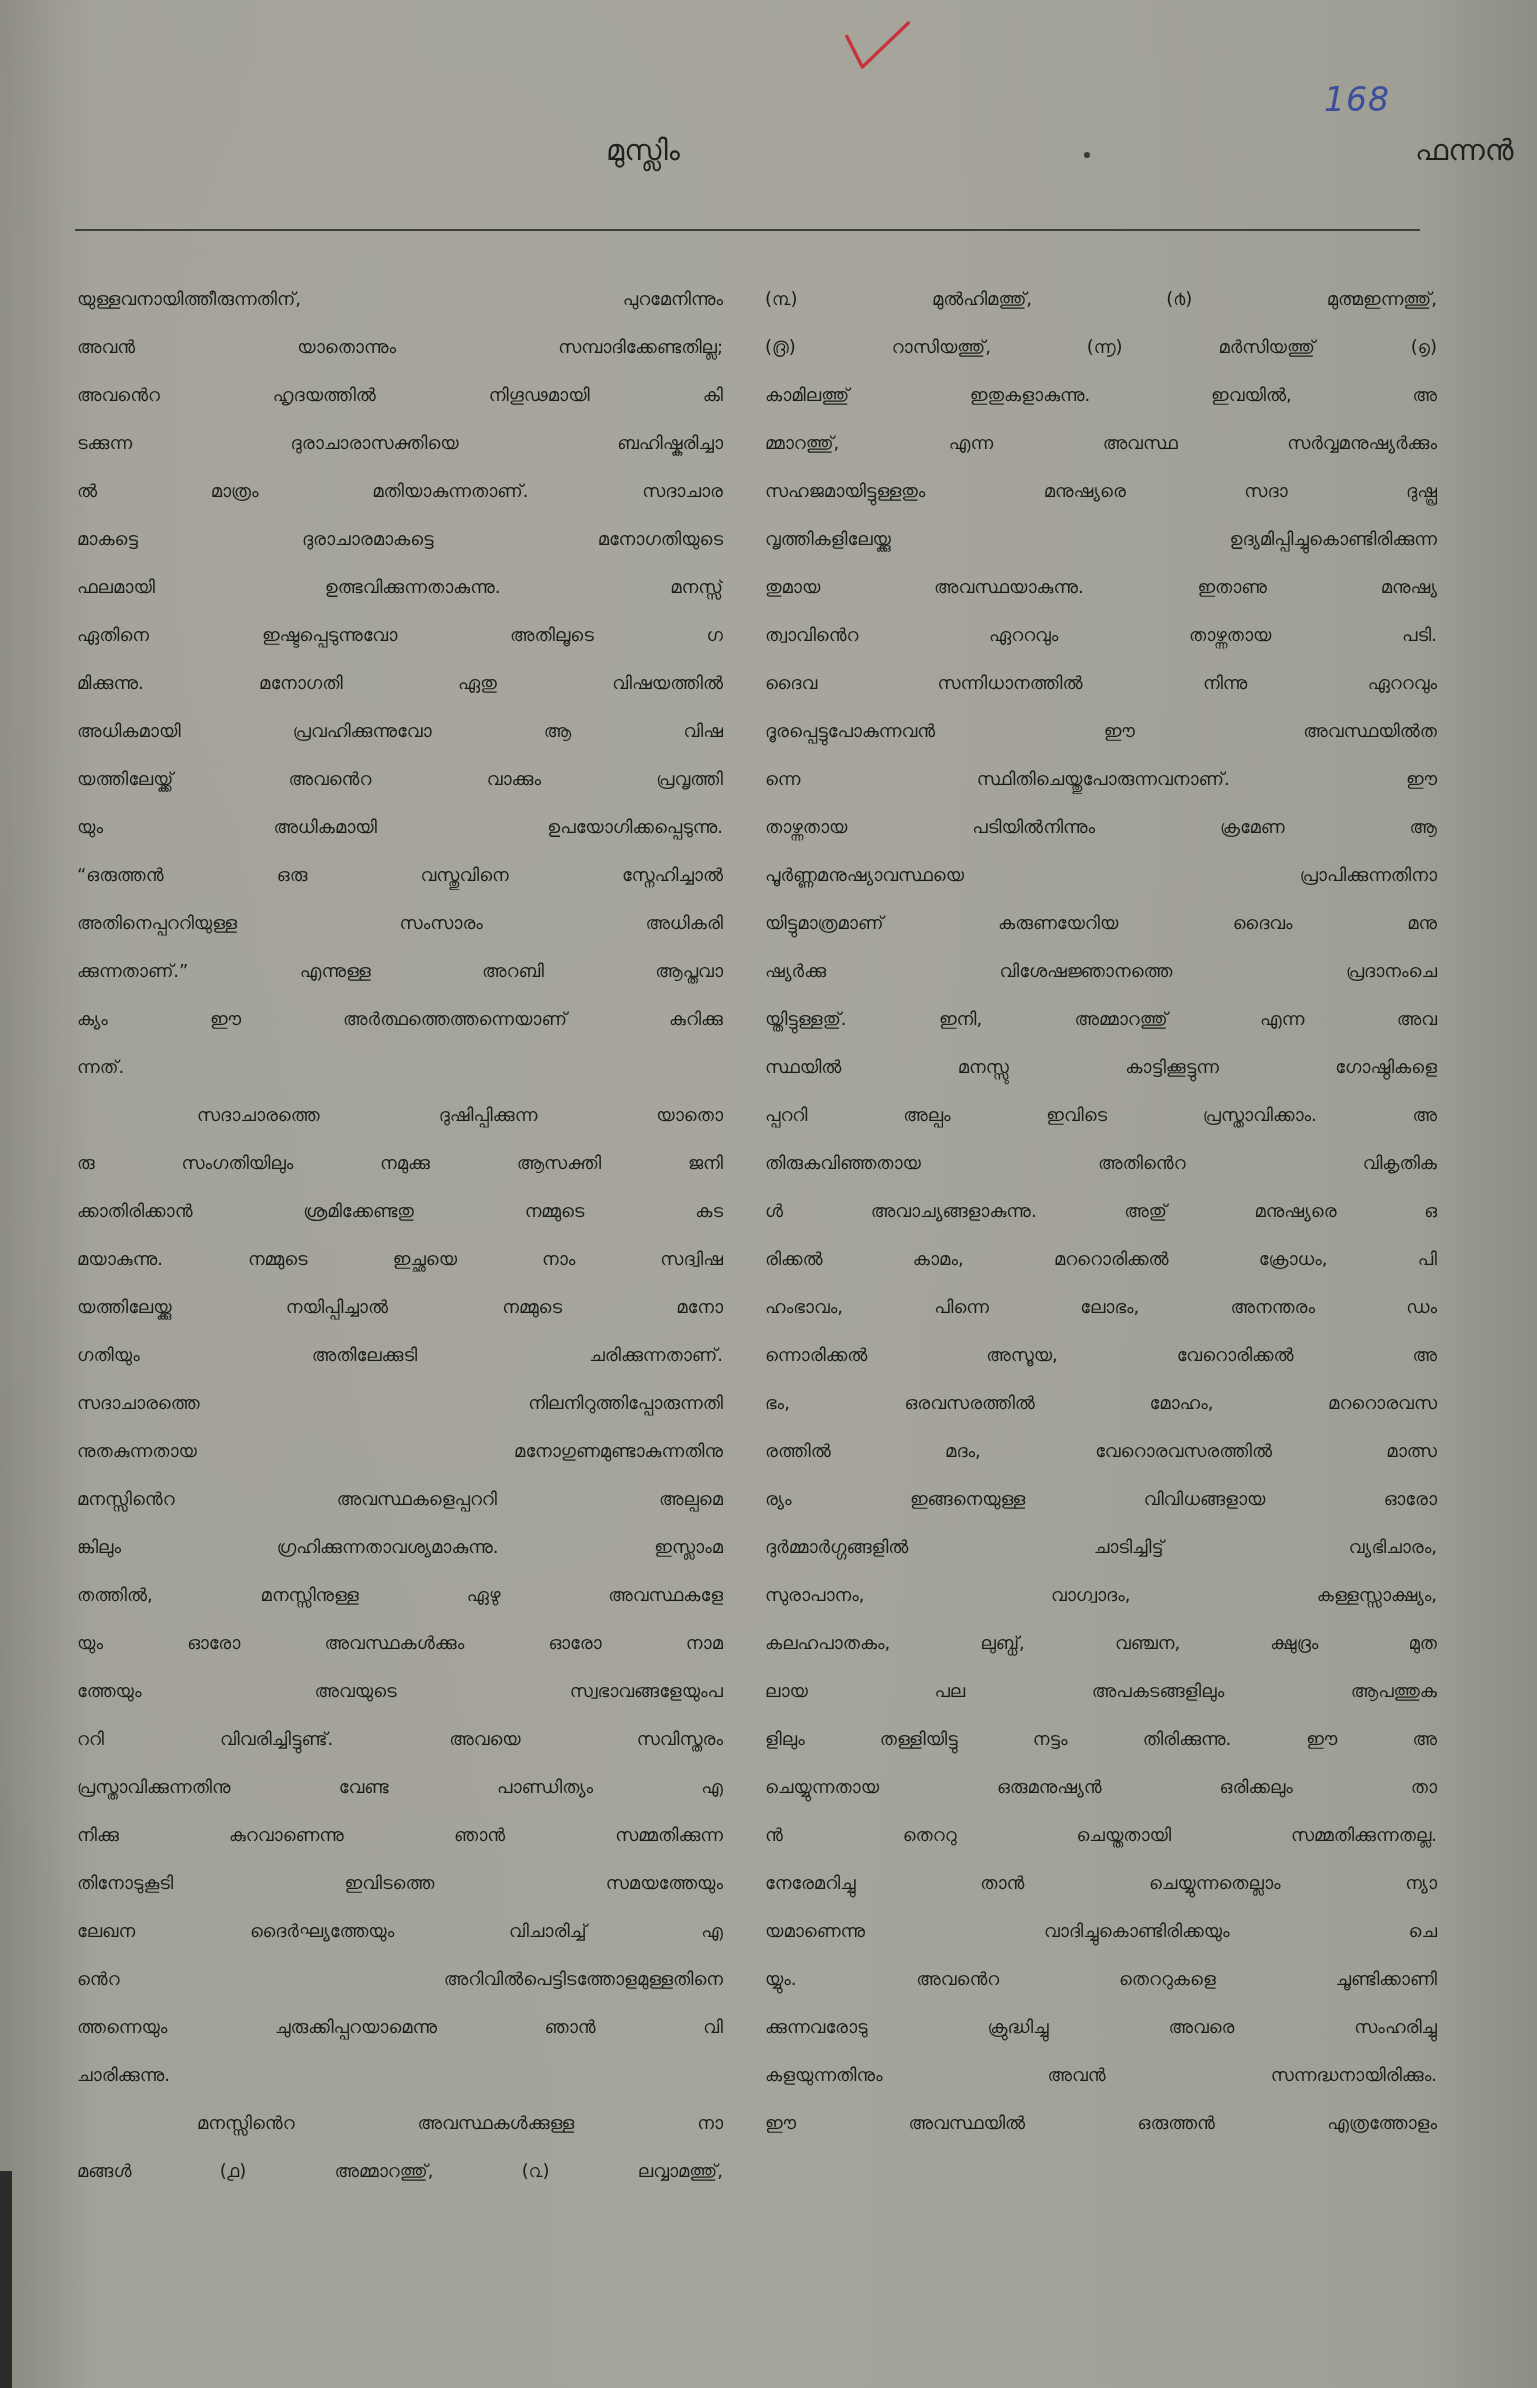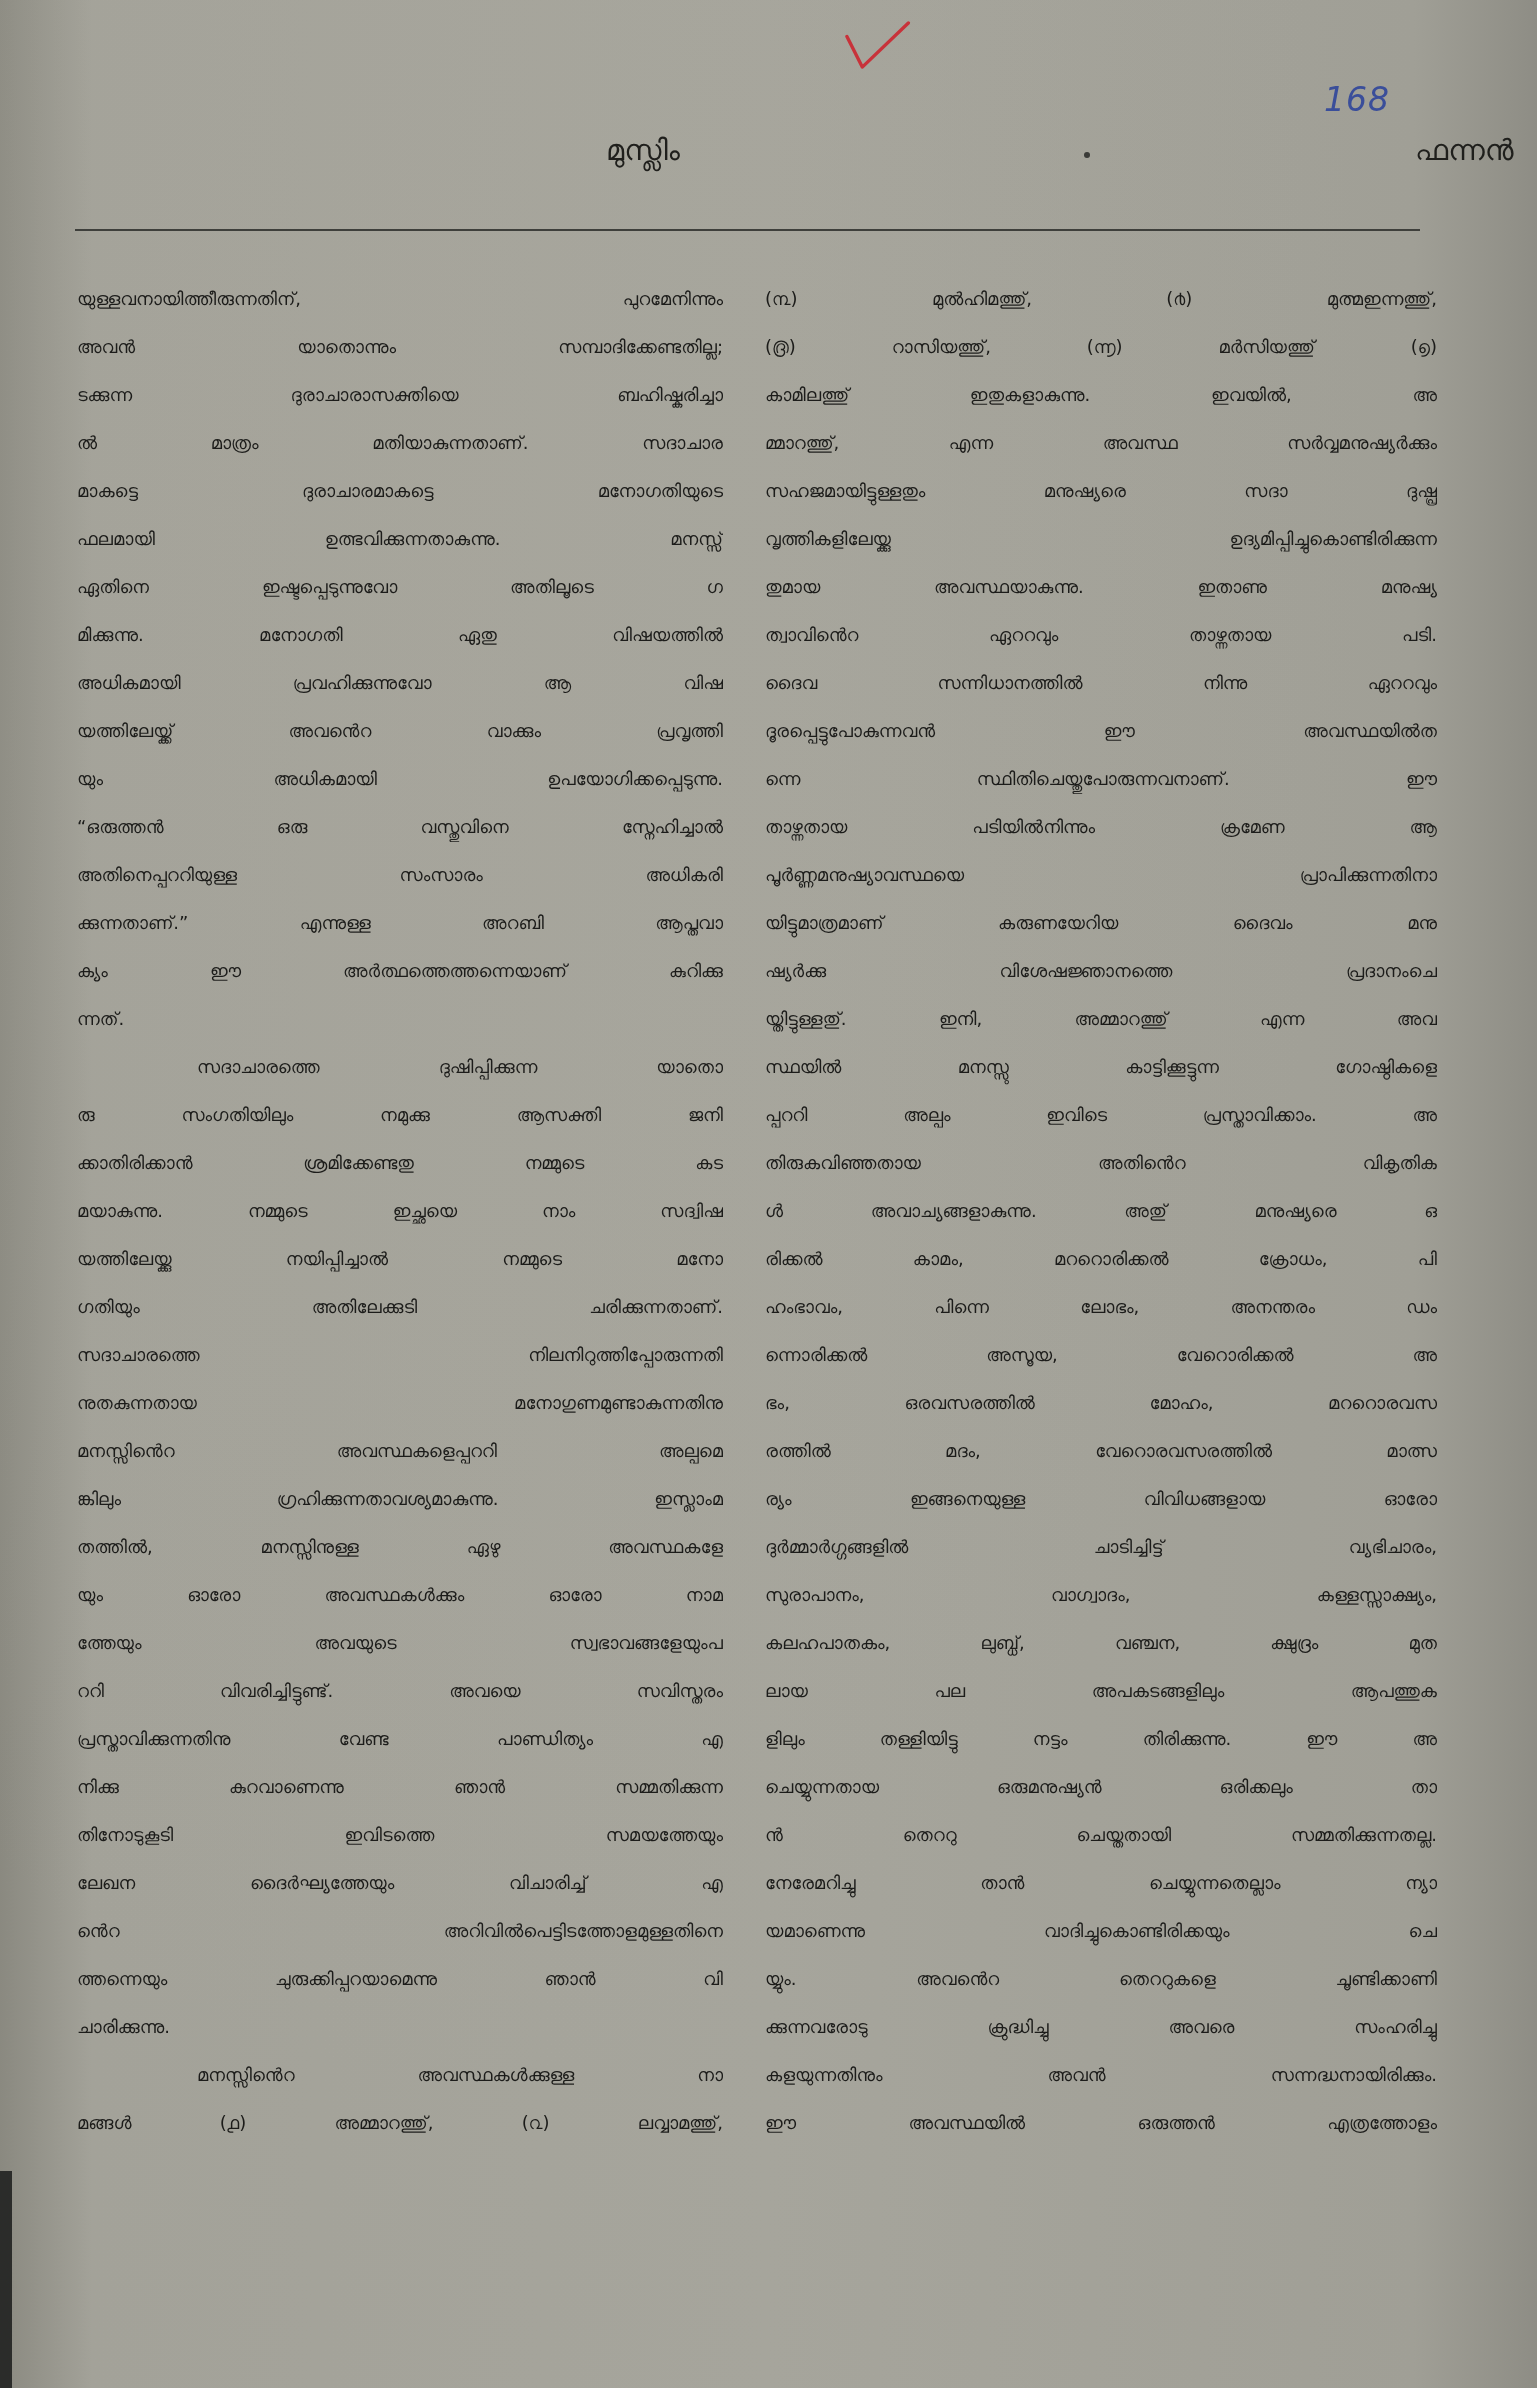--- a/index.html
+++ b/index.html
@@ -75,20 +75,21 @@
 
   <div class="running-head rh-left">മുസ്ലിം</div>
   <div class="rh-dot"></div>
   <div class="running-head rh-right">ഫന്നൻ</div>
 
   <div class="rule"></div>
 
   <div class="column col-left">
     <span class="line">യുള്ളവനായിത്തീരുന്നതിന്, പുറമേനിന്നും</span>
     <span class="line">അവൻ യാതൊന്നും സമ്പാദിക്കേണ്ടതില്ല;</span>
+    <span class="line">അവൻെറ ഹൃദയത്തിൽ നിഗൂഢമായി കി</span>
     <span class="line">ടക്കുന്ന ദുരാചാരാസക്തിയെ ബഹിഷ്കരിച്ചാ</span>
     <span class="line">ൽ മാത്രം മതിയാകുന്നതാണ്. സദാചാര</span>
     <span class="line">മാകട്ടെ ദുരാചാരമാകട്ടെ മനോഗതിയുടെ</span>
     <span class="line">ഫലമായി ഉത്ഭവിക്കുന്നതാകുന്നു. മനസ്സ്</span>
     <span class="line">ഏതിനെ ഇഷ്ടപ്പെടുന്നുവോ അതിലൂടെ ഗ</span>
     <span class="line">മിക്കുന്നു. മനോഗതി ഏതു വിഷയത്തിൽ</span>
     <span class="line">അധികമായി പ്രവഹിക്കുന്നുവോ ആ വിഷ</span>
     <span class="line">യത്തിലേയ്ക്ക് അവൻെറ വാക്കും പ്രവൃത്തി</span>
     <span class="line">യും അധികമായി ഉപയോഗിക്കപ്പെടുന്നു.</span>
     <span class="line">“ഒരുത്തൻ ഒരു വസ്തുവിനെ സ്നേഹിച്ചാൽ</span>

